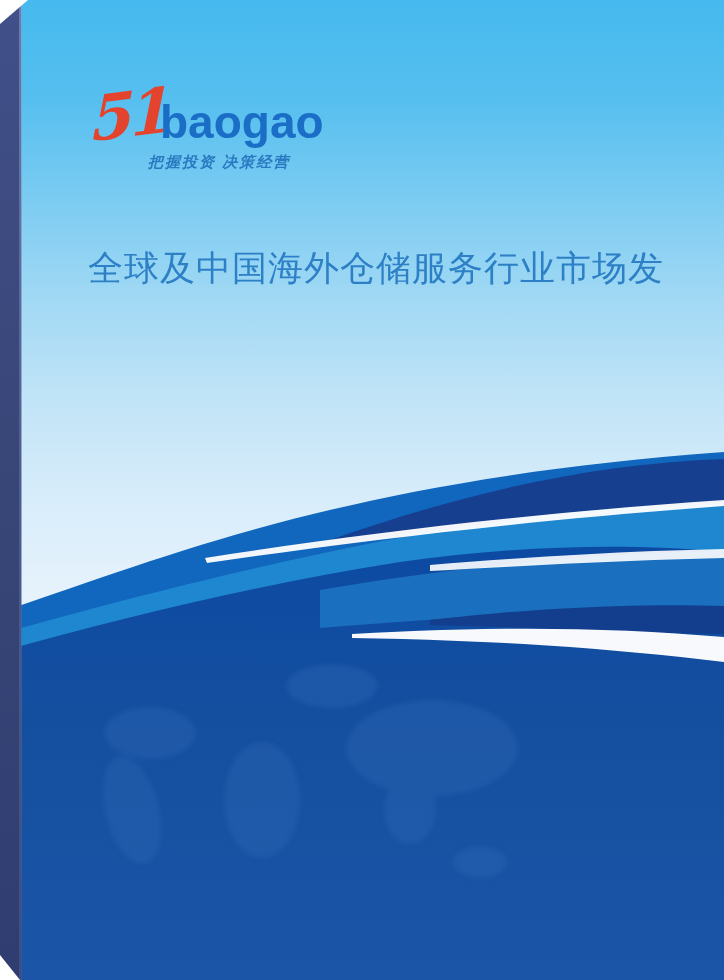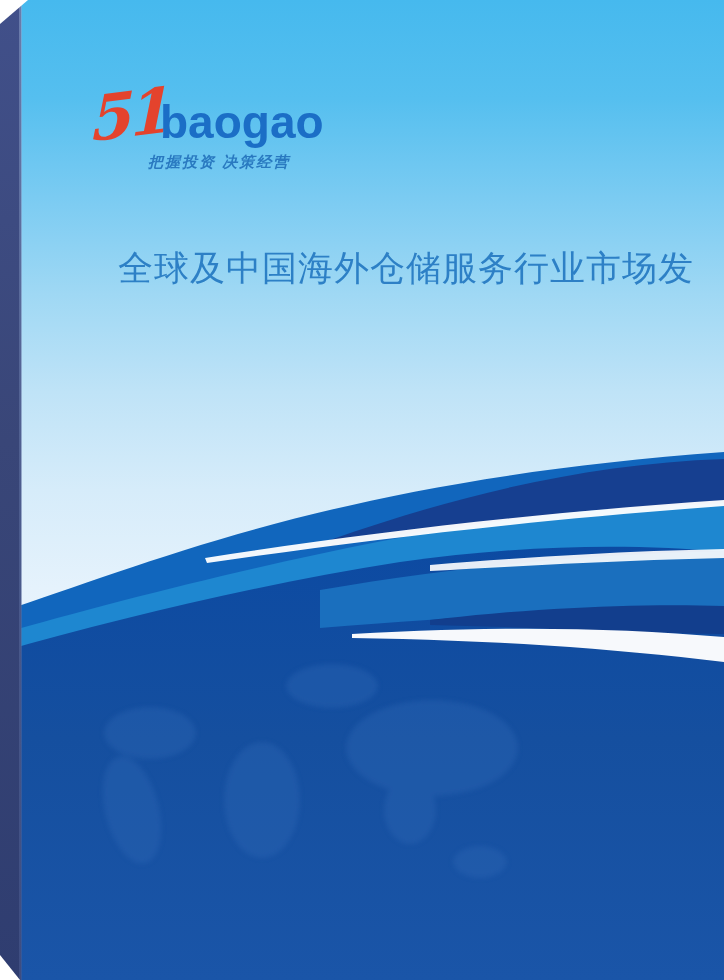--- a/index.html
+++ b/index.html
@@ -36,21 +36,21 @@
     font-size:46px;line-height:50px;color:#1b6ec6;letter-spacing:0px;
   }
   .logo-tagline{
     position:absolute;left:148px;top:151px;
     font-family:"Liberation Sans",sans-serif;font-weight:700;font-style:italic;
     font-size:15px;line-height:22px;color:#2979c0;letter-spacing:2px;white-space:nowrap;
   }
   .report-title{
     position:absolute;left:88px;top:244px;width:580px;
     font-family:"Liberation Sans",sans-serif;font-weight:500;
-    font-size:35px;line-height:48px;color:#2d80c6;letter-spacing:1px;margin-left:30px;
+    font-size:35px;line-height:48px;color:#2d80c6;letter-spacing:1px;
   }
   .report-title div{white-space:nowrap;}
 </style>
 </head>
 <body>
 
 <div class="page">
 
   <svg class="art" viewBox="0 0 724 980" xmlns="http://www.w3.org/2000/svg">
     <defs>

